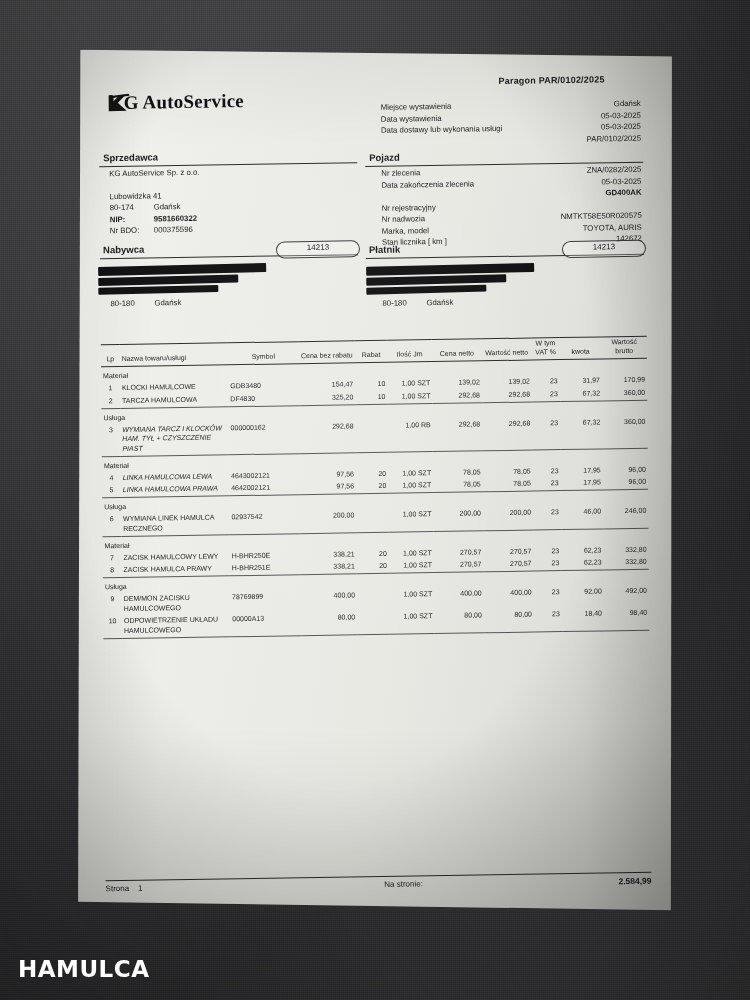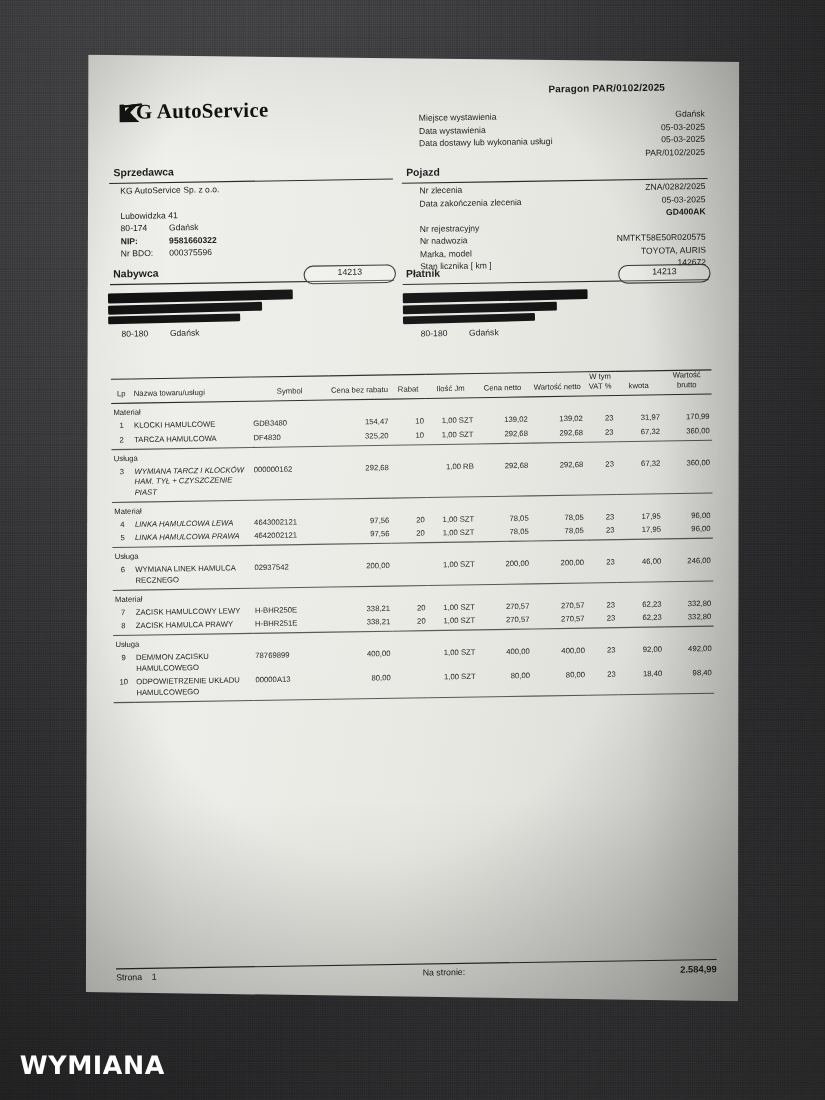--- a/index.html
+++ b/index.html
@@ -507,13 +507,13 @@
       <div class="na-stronie">Na stronie:</div>
       <div class="total">2.584,99</div>
     </div>
 
   </div>
   <div id="paper-shade"></div>
 </div>
 
 <div id="vignette"></div>
 
-<div id="watermark">WYMIANA</div>
+<div id="watermark">HAMULCA</div>
 
 </body></html>

